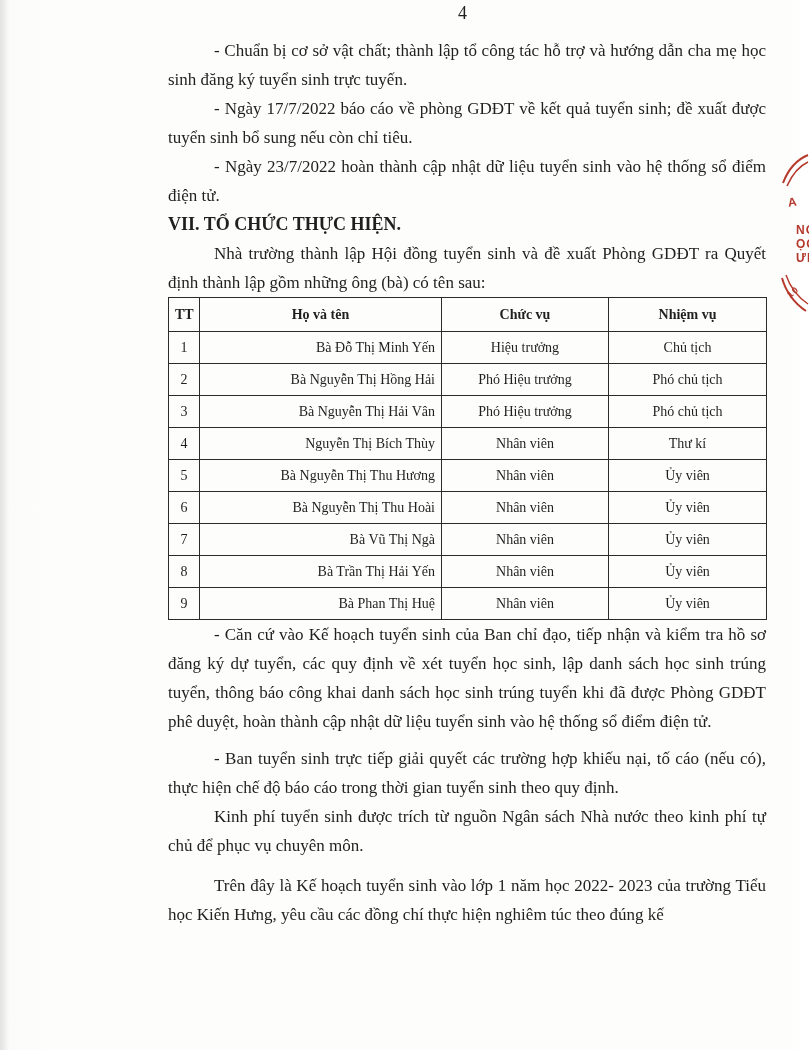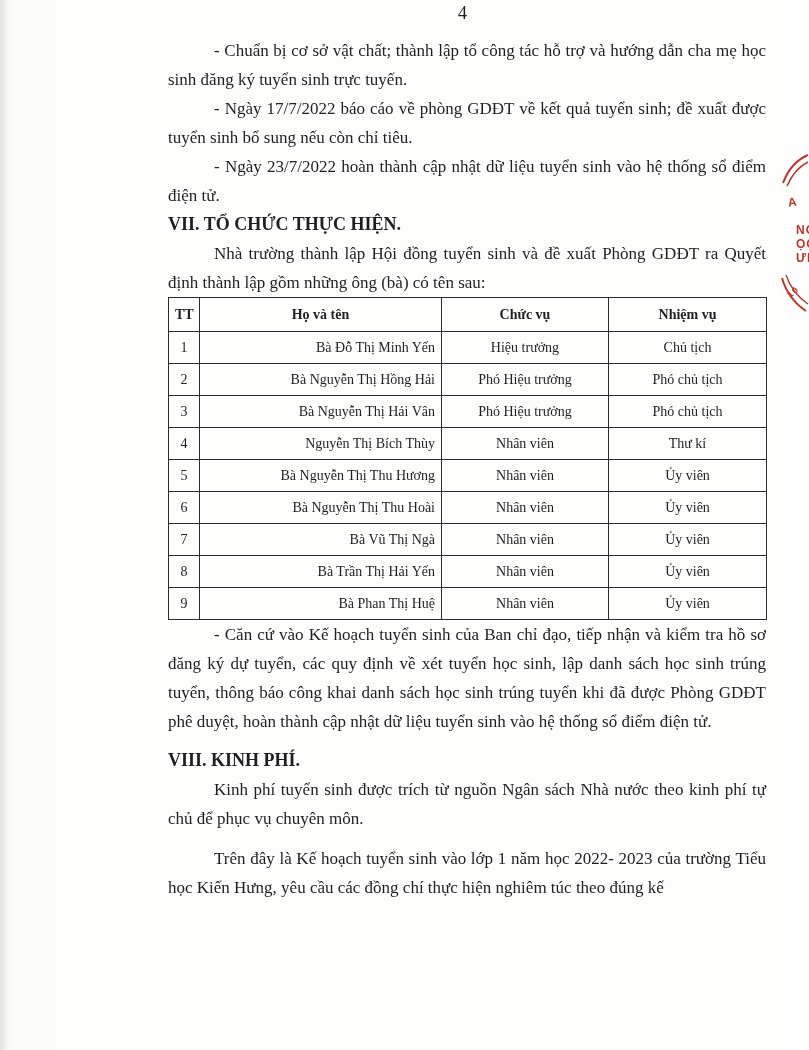--- a/index.html
+++ b/index.html
@@ -157,18 +157,18 @@
         <tr>
           <td>9</td>
           <td class="name">Bà Phan Thị Huệ</td>
           <td>Nhân viên</td>
           <td>Ủy viên</td>
         </tr>
       </tbody>
     </table>
 
     <p>- Căn cứ vào Kế hoạch tuyển sinh của Ban chỉ đạo, tiếp nhận và kiểm tra hồ sơ đăng ký dự tuyển, các quy định về xét tuyển học sinh, lập danh sách học sinh trúng tuyển, thông báo công khai danh sách học sinh trúng tuyển khi đã được Phòng GDĐT phê duyệt, hoàn thành cập nhật dữ liệu tuyển sinh vào hệ thống sổ điểm điện tử.</p>
+    <p class="resp-2">- Ban tuyển sinh trực tiếp giải quyết các trường hợp khiếu nại, tố cáo (nếu có), thực hiện chế độ báo cáo trong thời gian tuyển sinh theo quy định.</p>
 
-    <p class="heading heading-viii">VIII. KINH PHÍ.</p>
     <p>Kinh phí tuyển sinh được trích từ nguồn Ngân sách Nhà nước theo kinh phí tự chủ để phục vụ chuyên môn.</p>
     <p class="closing">Trên đây là Kế hoạch tuyển sinh vào lớp 1 năm học 2022- 2023 của trường Tiểu học Kiến Hưng, yêu cầu các đồng chí thực hiện nghiêm túc theo đúng kế</p>
   </div>
 </div>
 
 </body></html>

